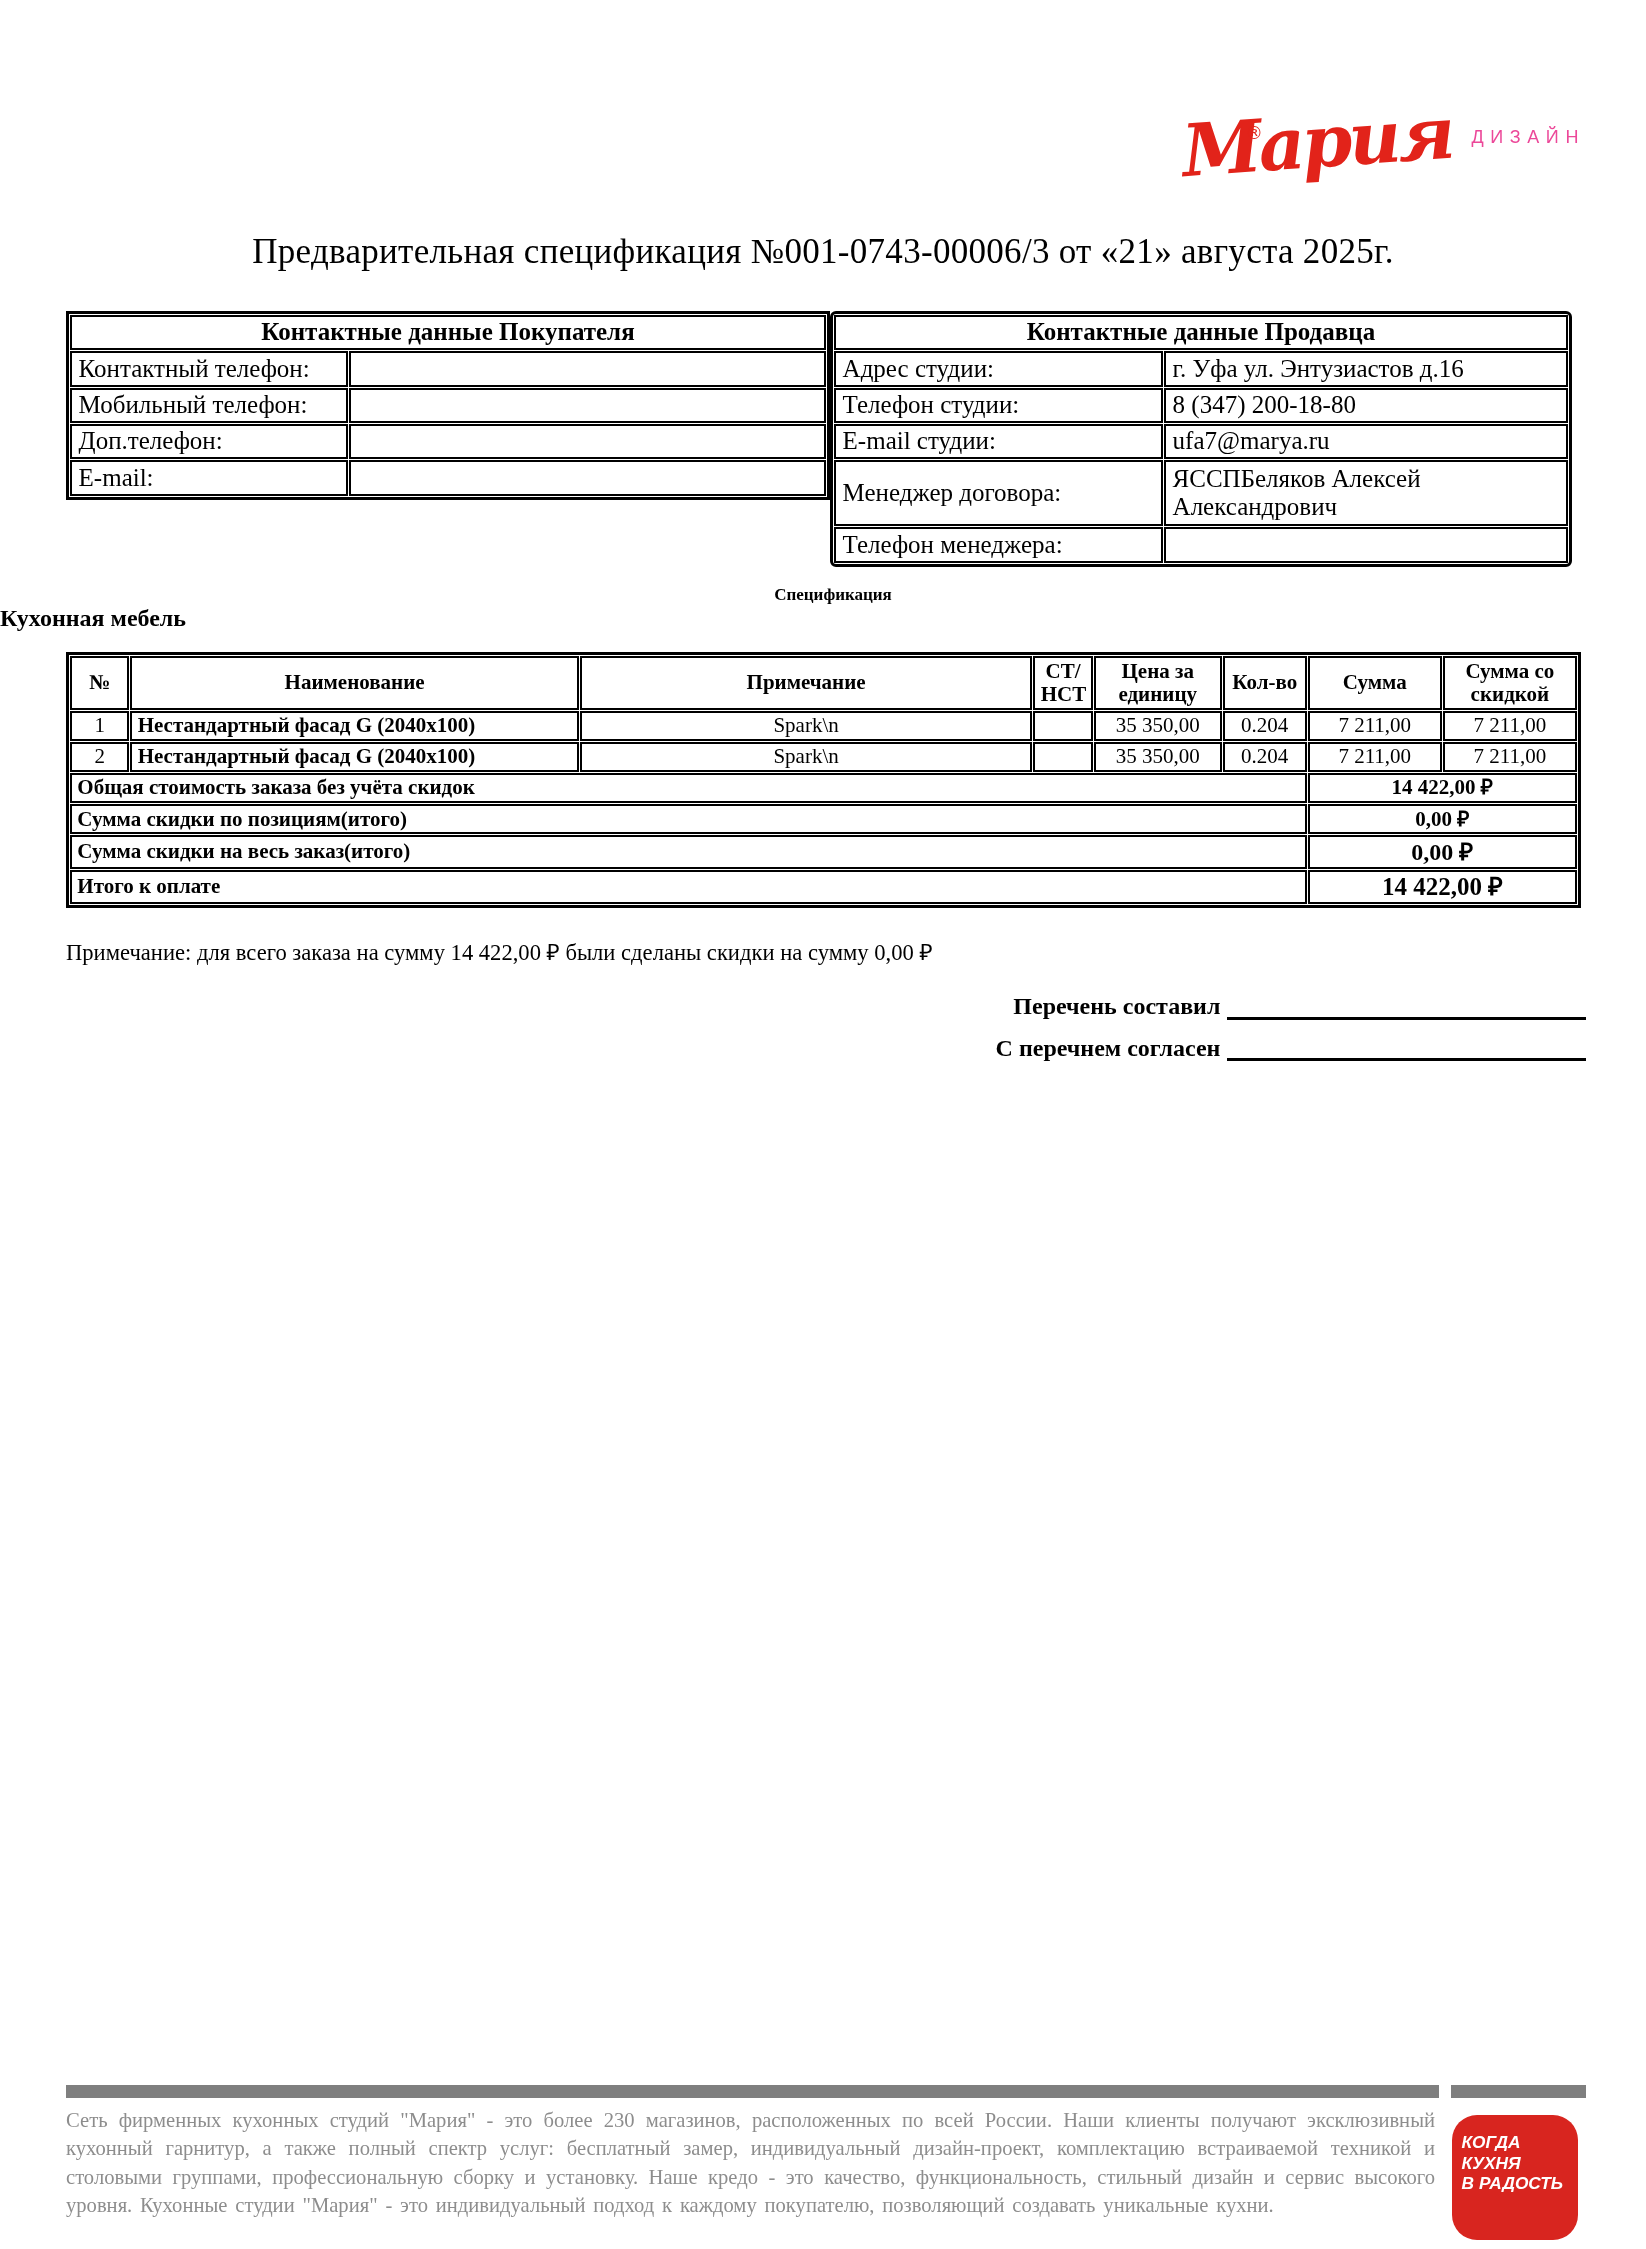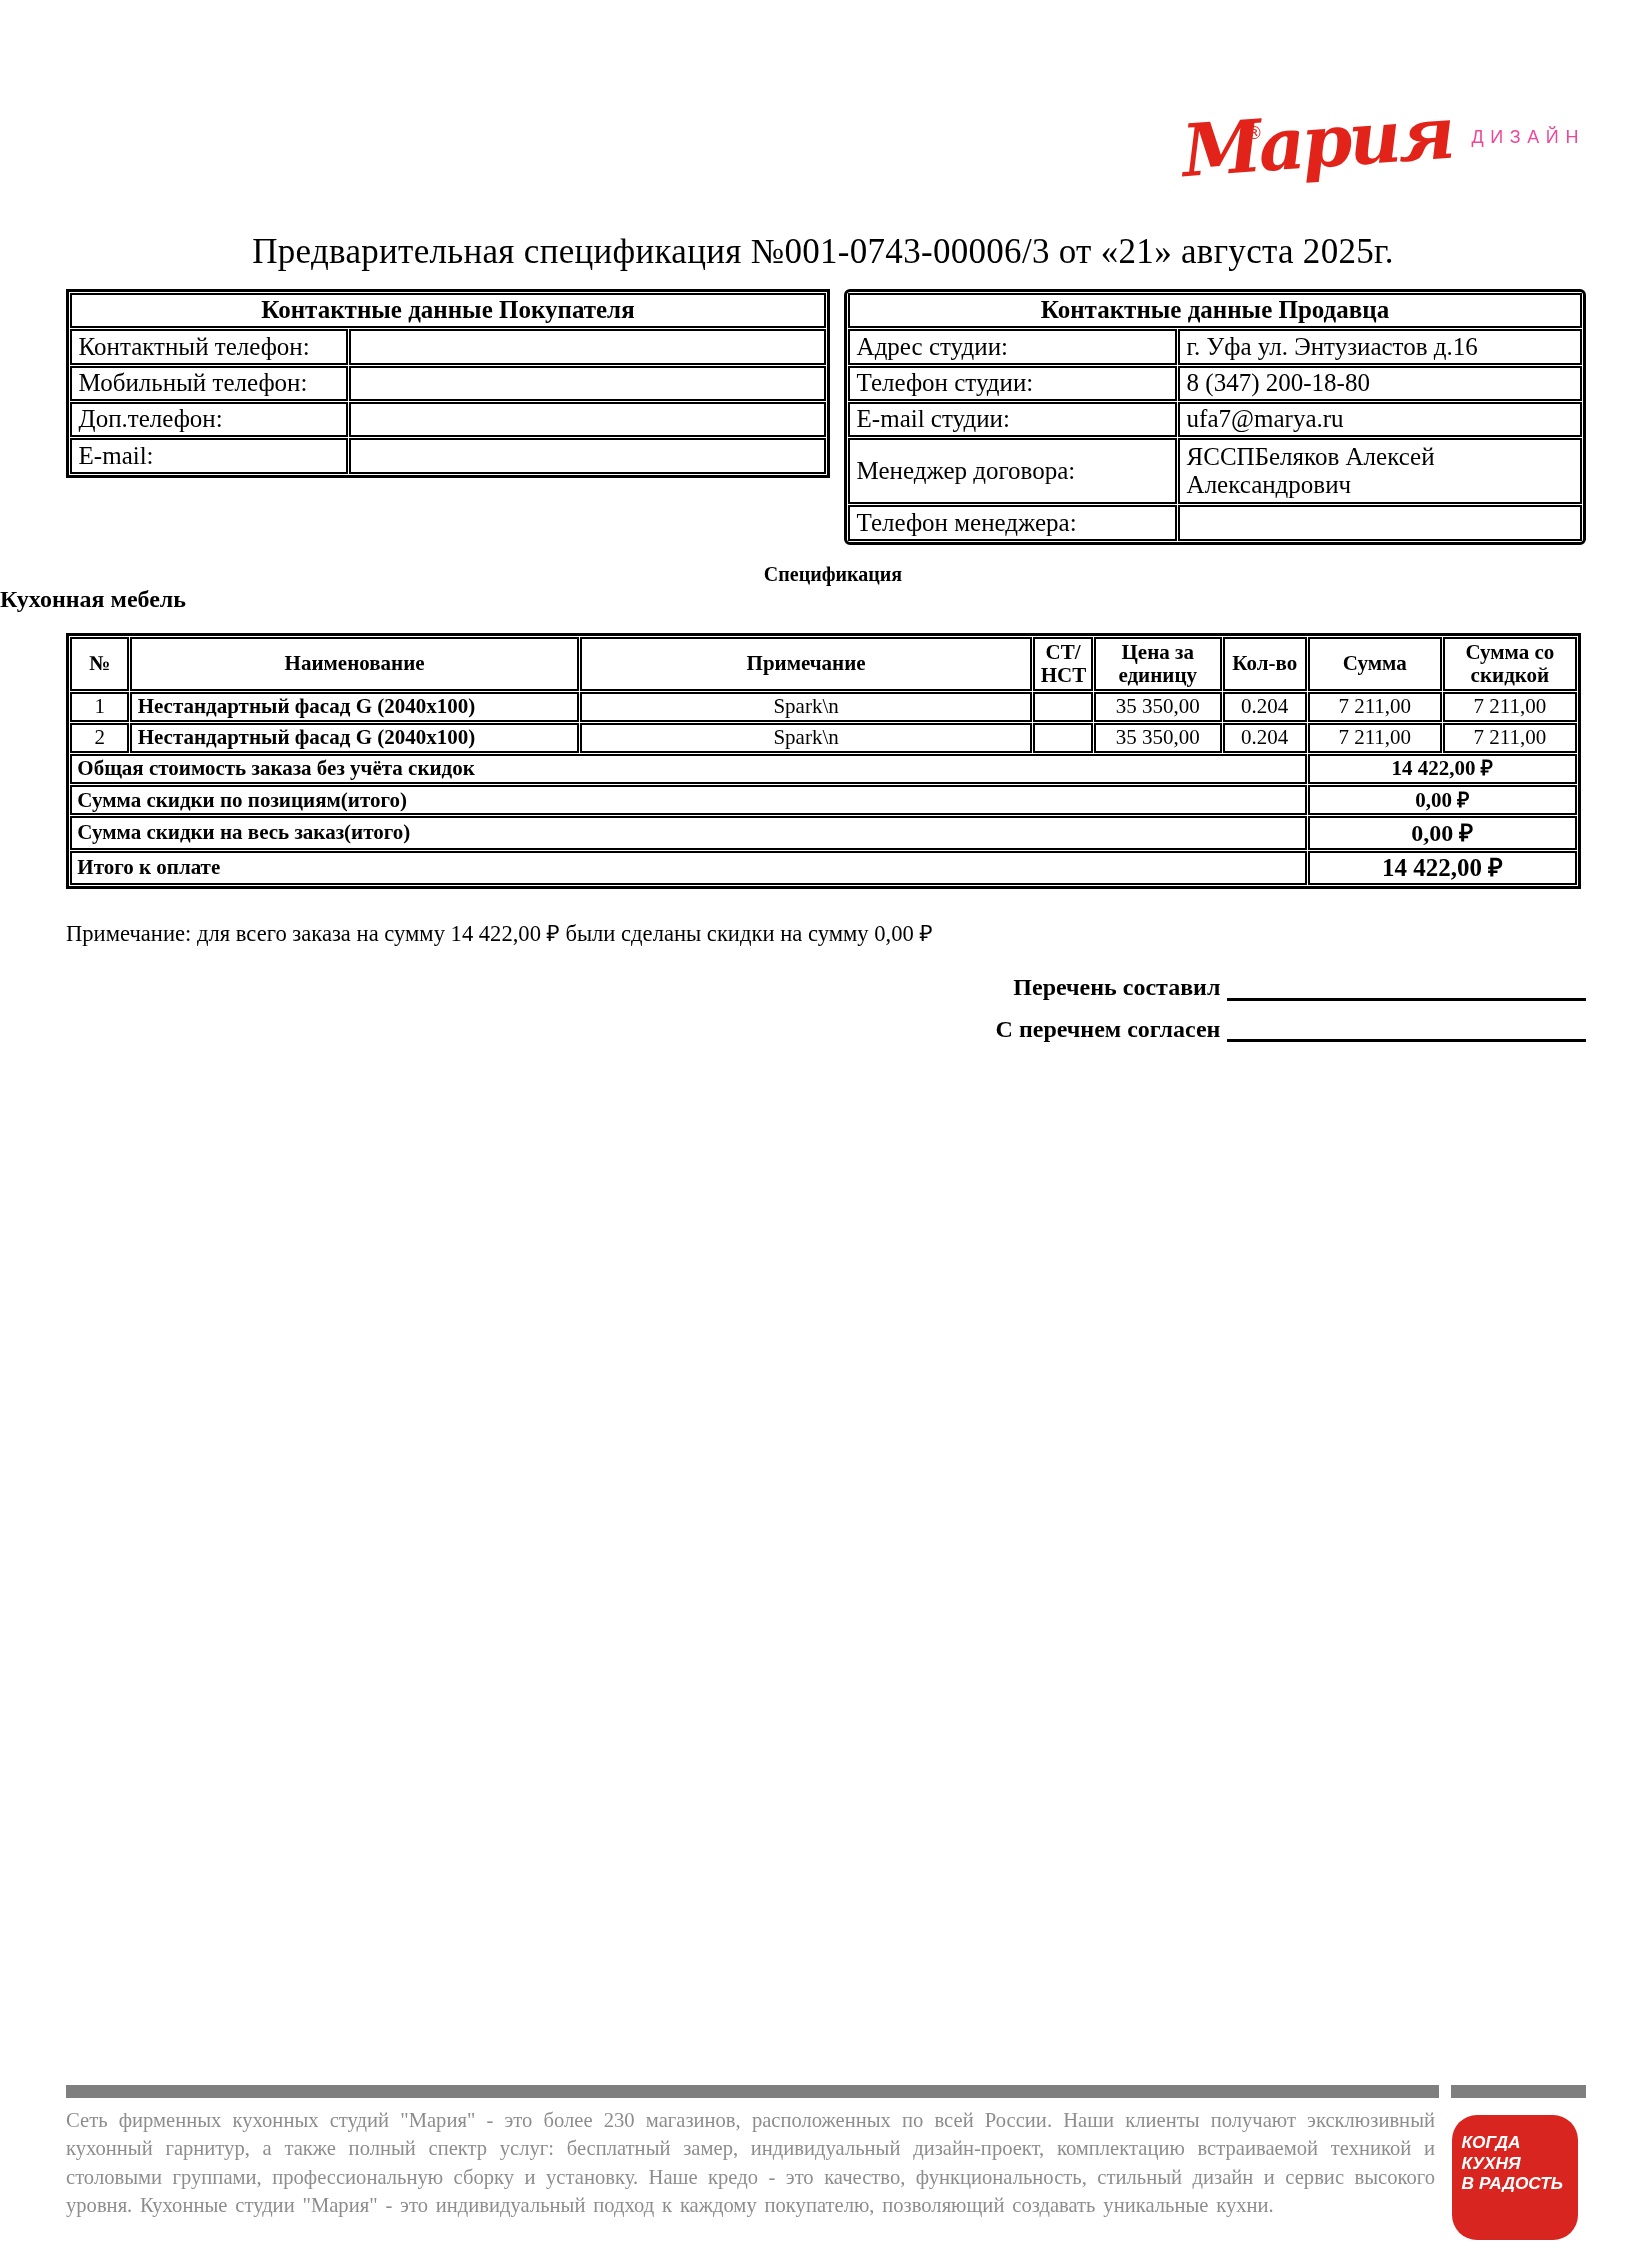--- a/index.html
+++ b/index.html
@@ -52,24 +52,23 @@
   .title{
     padding-top:232px;
     text-align:center;
     font-size:35px;
     font-weight:400;
     letter-spacing:0.3px;
   }
 
   
   .contact-row{
-    display:flex;gap:12px;
-    margin:17px 60px 0 66px;
+    display:flex;gap:0;
+    margin:39px 60px 0 66px;
     align-items:flex-start;
-    justify-content:space-between;
   }
   table.ct{
     border-collapse:separate;border-spacing:1.3px;
     border:3.3px solid #000;background:#fff;
   }
   table.ct td{
     border:2px solid #000;
     font-size:25px;line-height:1.15;
     padding:1.3px 6.6px;height:29px;
     vertical-align:middle;
@@ -81,21 +80,21 @@
   table.buyer{width:764px;}
   table.buyer td.lbl{width:278px;}
   table.seller{width:742px;border-radius:6px;}
   table.seller td.lbl{width:329px;}
   table.seller tr.manager td{height:66px;}
   .narrow{display:inline-block;max-width:332px;}
 
   
   .section-heading{
     margin-top:18.6px;text-align:center;
-    font-size:20px;font-weight:bold;margin-left:20px;
+    font-size:17px;font-weight:bold;margin-left:20px;
   }
   .section-subheading{
     text-align:left;
     font-size:24px;font-weight:bold;
   }
 
   
   .spec-wrap{margin:20px 60px 0 66px;}
   table.spec{
     width:1515px;table-layout:fixed;

